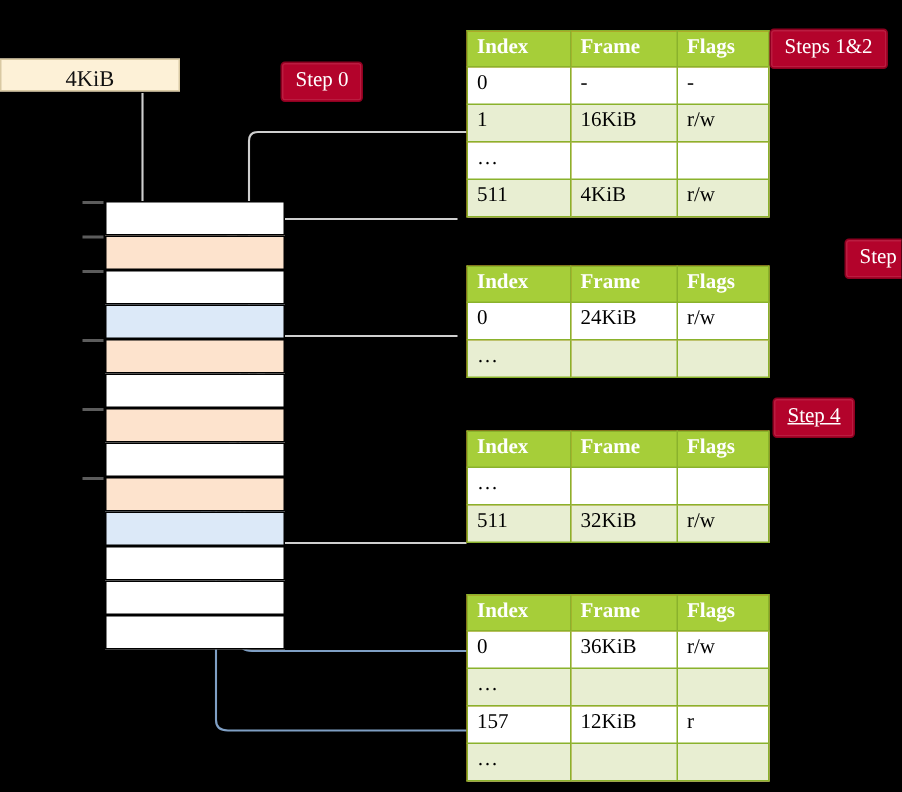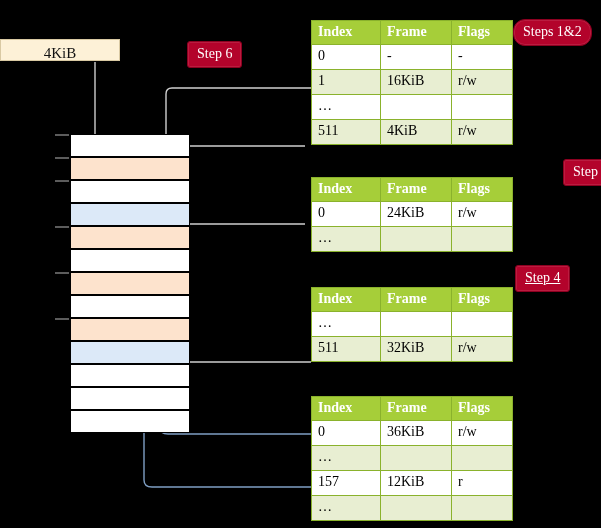--- a/index.html
+++ b/index.html
@@ -254,19 +254,19 @@
           <tr class="alt">
             <td class="c-index">…</td>
             <td class="c-frame"></td>
             <td class="c-flags"></td>
           </tr>
         </tbody>
       </table>
     </div>
 
   <div id="badges-host">
-      <div class="badge" style="left: 187px; top: 41px;">Step 6</div>
-      <div class="badge" style="left: 513px; top: 19px; border-radius: 12px;">Steps 1&amp;2</div>
+      <div class="badge" style="left: 187px; top: 41px;">Step 0</div>
+      <div class="badge" style="left: 513px; top: 19px;">Steps 1&amp;2</div>
       <div class="badge" style="left: 519px; top: 159px; margin-left: 44px;">Step 3</div>
       <div class="badge" style="left: 515px; top: 265px; text-decoration: underline;">Step 4</div>
     </div>
 
 </div>
 
 </body></html>

